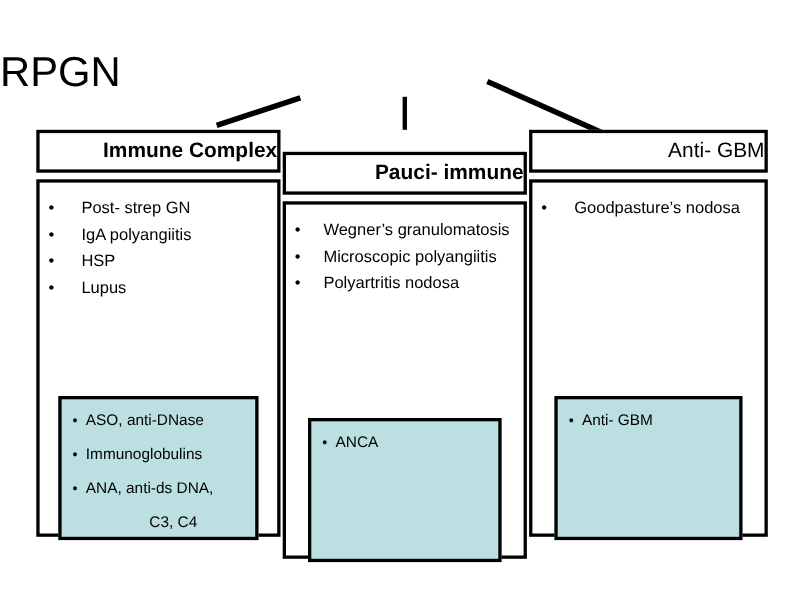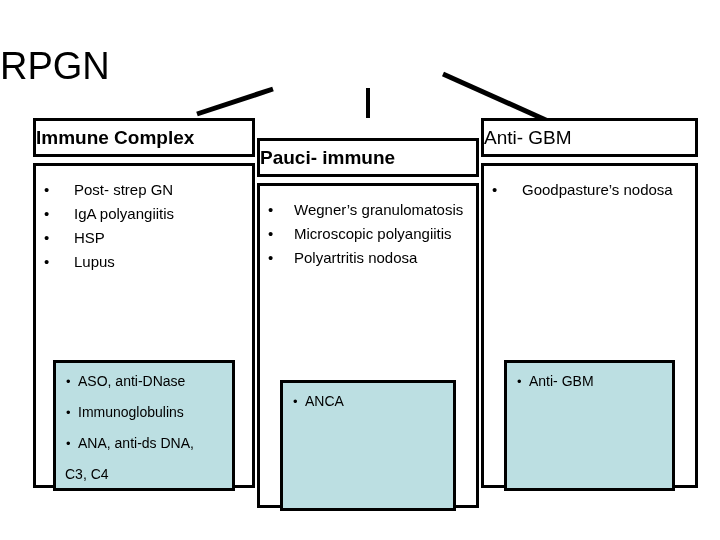--- a/index.html
+++ b/index.html
@@ -44,21 +44,21 @@
     position: absolute;
     top: 118px;
   }
   .col-head {
     box-sizing: border-box;
     border: 3px solid #000000;
     background: #ffffff;
     height: 39px;
     display: flex;
     align-items: center;
-    justify-content: flex-start;
+    justify-content: flex-end;
     font-size: 19px;
     font-weight: bold;
     color: #000000;
   }
   .col-body {
     box-sizing: border-box;
     border: 3px solid #000000;
     background: #ffffff;
     margin-top: 6px;
     height: 325px;
@@ -127,22 +127,23 @@
   }
   .test-list li {
     position: relative;
     font-size: 14px;
     line-height: 19px;
     color: #000000;
     padding-left: 22px;
     margin-bottom: 12px;
   }
   .test-list li.cont {
-    padding-left: 9px;
+    padding-left: 27px;
     margin-bottom: 0;
+    text-align: center;
   }
   .test-list li .bullet-dot {
     position: absolute;
     left: 10px;
     top: 0;
     font-size: 13px;
     line-height: 19px;
   }
 </style>
 </head>

